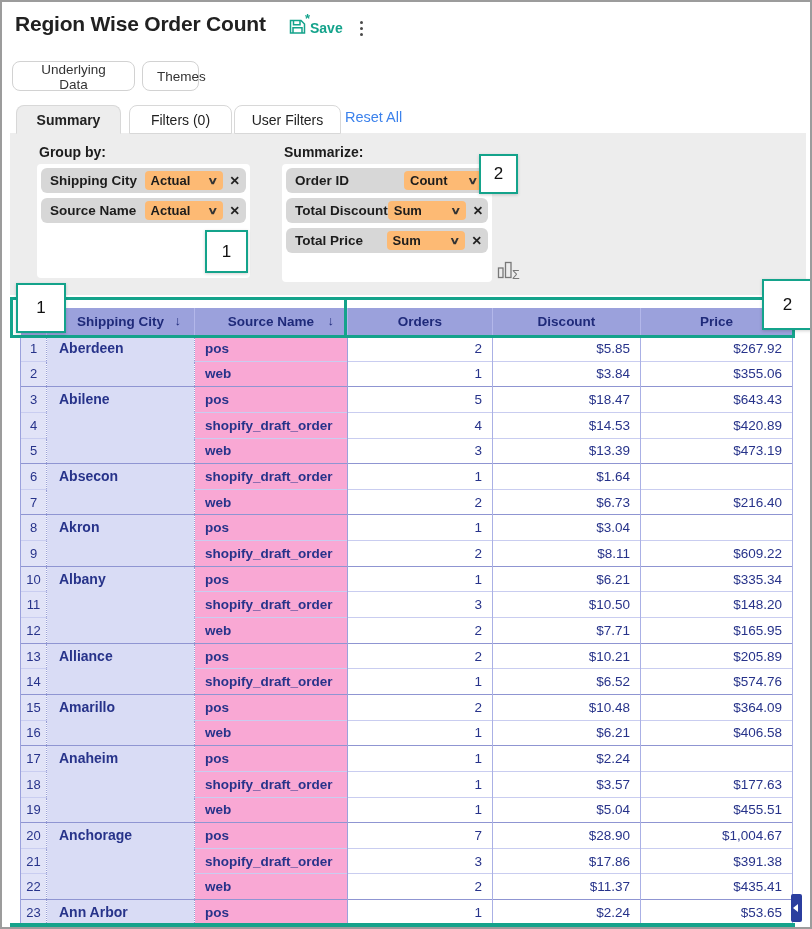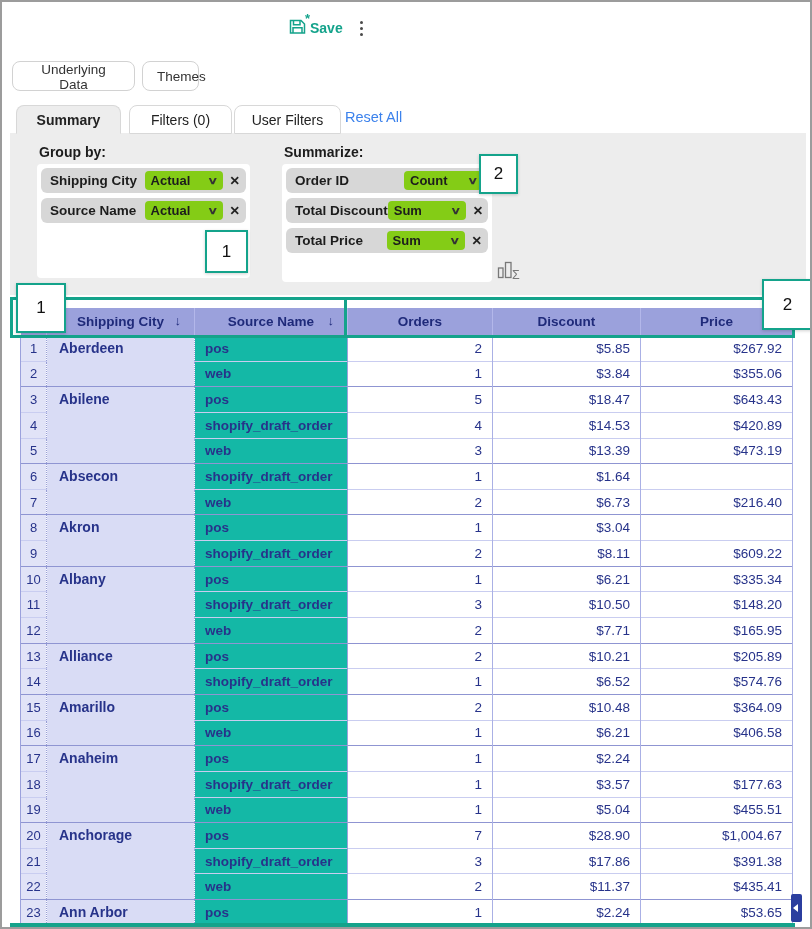--- a/index.html
+++ b/index.html
@@ -31,21 +31,21 @@
   
   .panel{position:absolute;left:8px;top:131px;width:796px;height:162px;background:#ededed;z-index:1;}
   .panel-label{position:absolute;font-size:14px;font-weight:600;color:#1c1c1c;}
   .gb-label{left:29px;top:11px;}
   .sm-label{left:274px;top:11px;}
   .chip-box{position:absolute;background:#fff;border-radius:4px;box-sizing:border-box;padding:4px;}
   .gb-box{left:27px;top:31px;width:213px;height:114px;}
   .sm-box{left:272px;top:31px;width:210px;height:118px;}
   .chip{display:flex;align-items:center;height:25px;background:#d7d7d7;border-radius:6px;margin-bottom:5px;padding:0 6px 0 9px;box-sizing:border-box;}
   .chip-label{flex:1;font-size:13.5px;font-weight:600;color:#1c1c1c;white-space:nowrap;}
-  .chip-select{display:flex;align-items:center;gap:10px;font-size:13px;font-weight:600;color:#1c1c1c;background:#84cc16;border-radius:4px;padding:2px 6px;cursor:pointer;min-width:66px;justify-content:space-between;}
+  .chip-select{display:flex;align-items:center;gap:10px;font-size:13px;font-weight:600;color:#1c1c1c;background:#fdba74;border-radius:4px;padding:2px 6px;cursor:pointer;min-width:66px;justify-content:space-between;}
   .chev{font-size:10px;color:#333;transform:scaleX(1.5);display:inline-block;}
   .chip-close{margin-left:7px;font-size:12.5px;font-weight:700;color:#222;cursor:pointer;}
   .sigma-icon{position:absolute;left:487px;top:127px;cursor:pointer;}
 
   
   .badge{position:absolute;background:#fff;border:2.5px solid #14a38b;box-sizing:border-box;display:flex;align-items:center;justify-content:center;font-size:17px;color:#111;z-index:6;box-shadow:0 1px 3px rgba(0,0,0,0.18);}
   .badge.bd-gb{left:203px;top:228px;width:43px;height:43px;}
   .badge.bd-sm{left:477px;top:152px;width:39px;height:40px;}
   .badge.bd-tl{left:14px;top:281px;width:50px;height:50px;}
   .badge.bd-tr{left:760px;top:277px;width:51px;height:51px;}
@@ -61,30 +61,31 @@
   table.grid{border-collapse:collapse;table-layout:fixed;width:772px;}
   .grid col.c-num{width:26px;} .grid col.c-city{width:148px;} .grid col.c-src{width:153px;}
   .grid col.c-ord{width:145px;} .grid col.c-dis{width:148px;} .grid col.c-pri{width:152px;}
   .grid th{height:27px;background:#9ba1dc;color:#1f2a7a;font-size:13.5px;font-weight:700;border-right:1px solid #b3b7ea;position:relative;padding:0;}
   .grid th:last-child{border-right:1px solid #9ba1dc;}
   .grid th .sort{position:absolute;right:13px;top:5px;font-size:13px;font-weight:700;color:#1f2a7a;}
   .grid td{height:25.65px;padding:0;font-size:13.5px;color:#27338a;border-top:1px solid #c9cdf0;overflow:hidden;white-space:nowrap;box-sizing:border-box;}
   .grid tr.gstart td{border-top:1px solid #8f95d2;}
   .grid td.rownum{background:#e1e3f7;text-align:center;font-size:13px;border-right:1px dotted #979dd4;border-left:1px solid #9ba1dc;}
   .grid td.city{background:#d9dcf5;font-weight:700;font-size:14px;padding:0 4px 0 12px;vertical-align:top;border-right:1px dotted #979dd4;border-top:1px solid #8f95d2;line-height:25px;}
-  .grid td.src{background:#14b8a6;font-weight:700;padding-left:10px;border-right:1px solid #9ba1dc;}
+  .grid td.src{background:#f9a8d4;font-weight:700;padding-left:10px;border-right:1px solid #9ba1dc;}
   .grid td.num{background:#fff;text-align:right;padding-right:10px;border-right:1px solid #aab0e5;}
   .scroll-thumb{position:absolute;left:789px;top:892px;width:11px;height:28px;background:#2b3e9f;border-radius:2px;z-index:6;cursor:pointer;}
   .scroll-thumb:after{content:"";position:absolute;left:2px;top:10px;border-top:4px solid transparent;border-bottom:4px solid transparent;border-right:5px solid #fff;}
 </style>
 </head>
 <body>
 
 <div class="window">
 
+  <div class="page-title">Region Wise Order Count</div>
   <div class="save-btn">
     <span class="save-icon-wrap">
       <svg width="19" height="19" viewBox="0 0 19 19" fill="none" stroke="#14a38b" stroke-width="1.5">
         <path d="M2.5 3.5 h10.5 l3.5 3.5 v9 h-14 z"></path>
         <path d="M5.5 3.5 v4.2 h6.5 v-4.2"></path>
         <path d="M5 16 v-5.2 h9 v5.2"></path>
       </svg>
       <span class="save-star">*</span>
     </span>
     <span class="save-label">Save</span>

